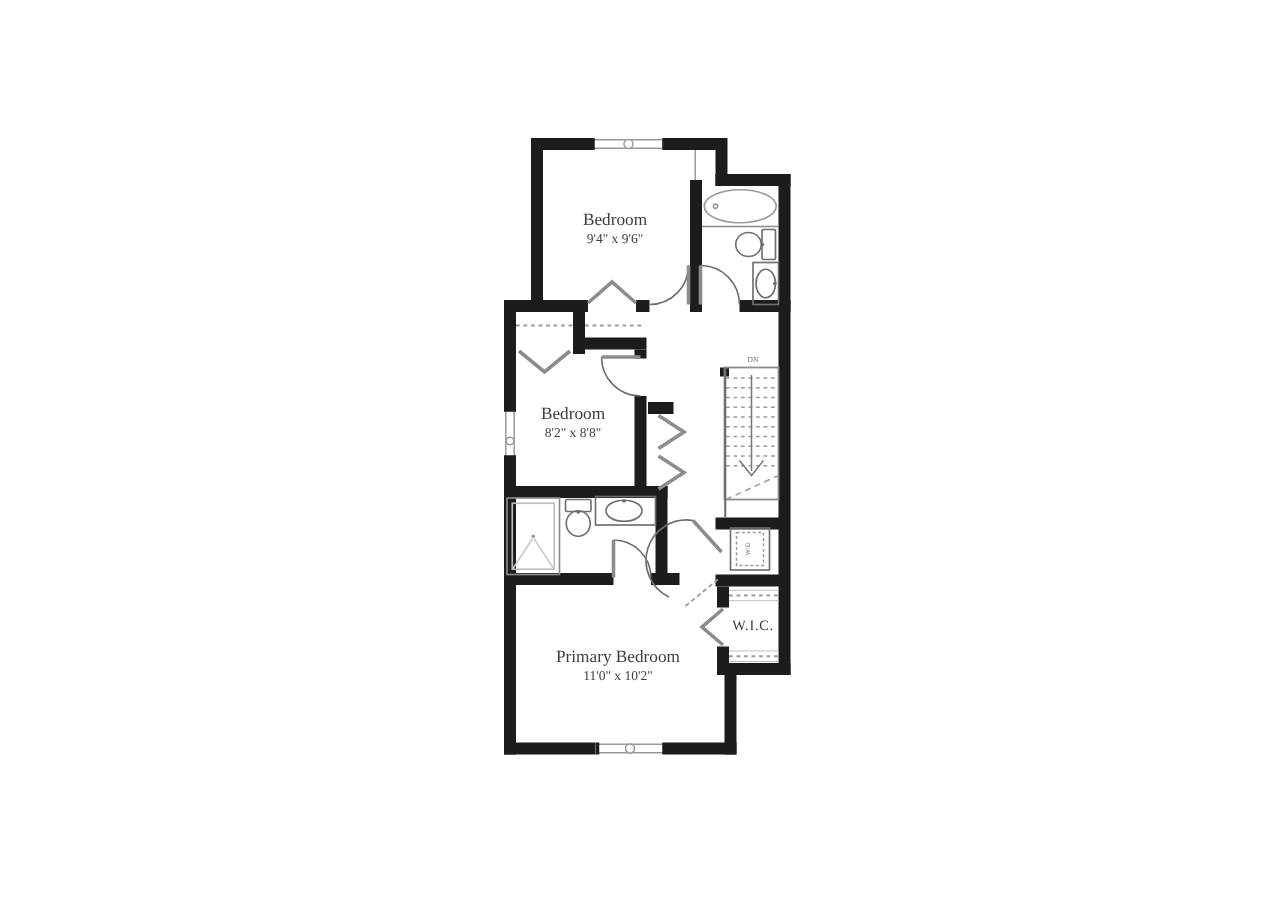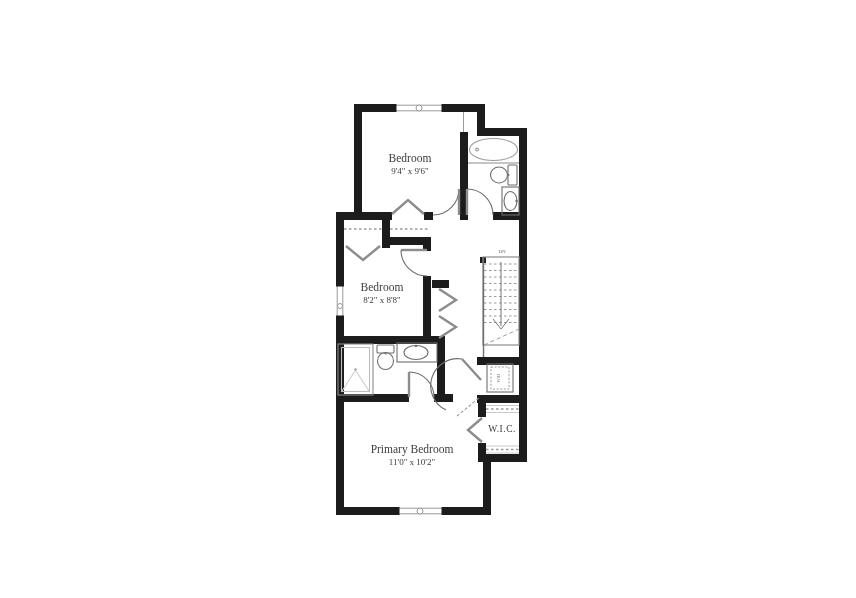--- a/index.html
+++ b/index.html
@@ -9,21 +9,20 @@
     width: 856px;
     height: 598px;
     overflow: hidden;
     font-family: "Liberation Serif", serif;
   }
   .page {
     position: relative;
     width: 856px;
     height: 462px;
     background: #ffffff;
-    margin-top: 12px;
   }
   svg { display: block; }
   text {
     font-family: "Liberation Serif", serif;
     fill: #3c3c3c;
   }
   .room-name { font-size: 11.5px; }
   .room-dims { font-size: 9px; }
   .wic-label  { font-size: 9.5px; letter-spacing: 0.5px; }
   .dn-label   { font-size: 5px; fill: #6e6e6e; }

